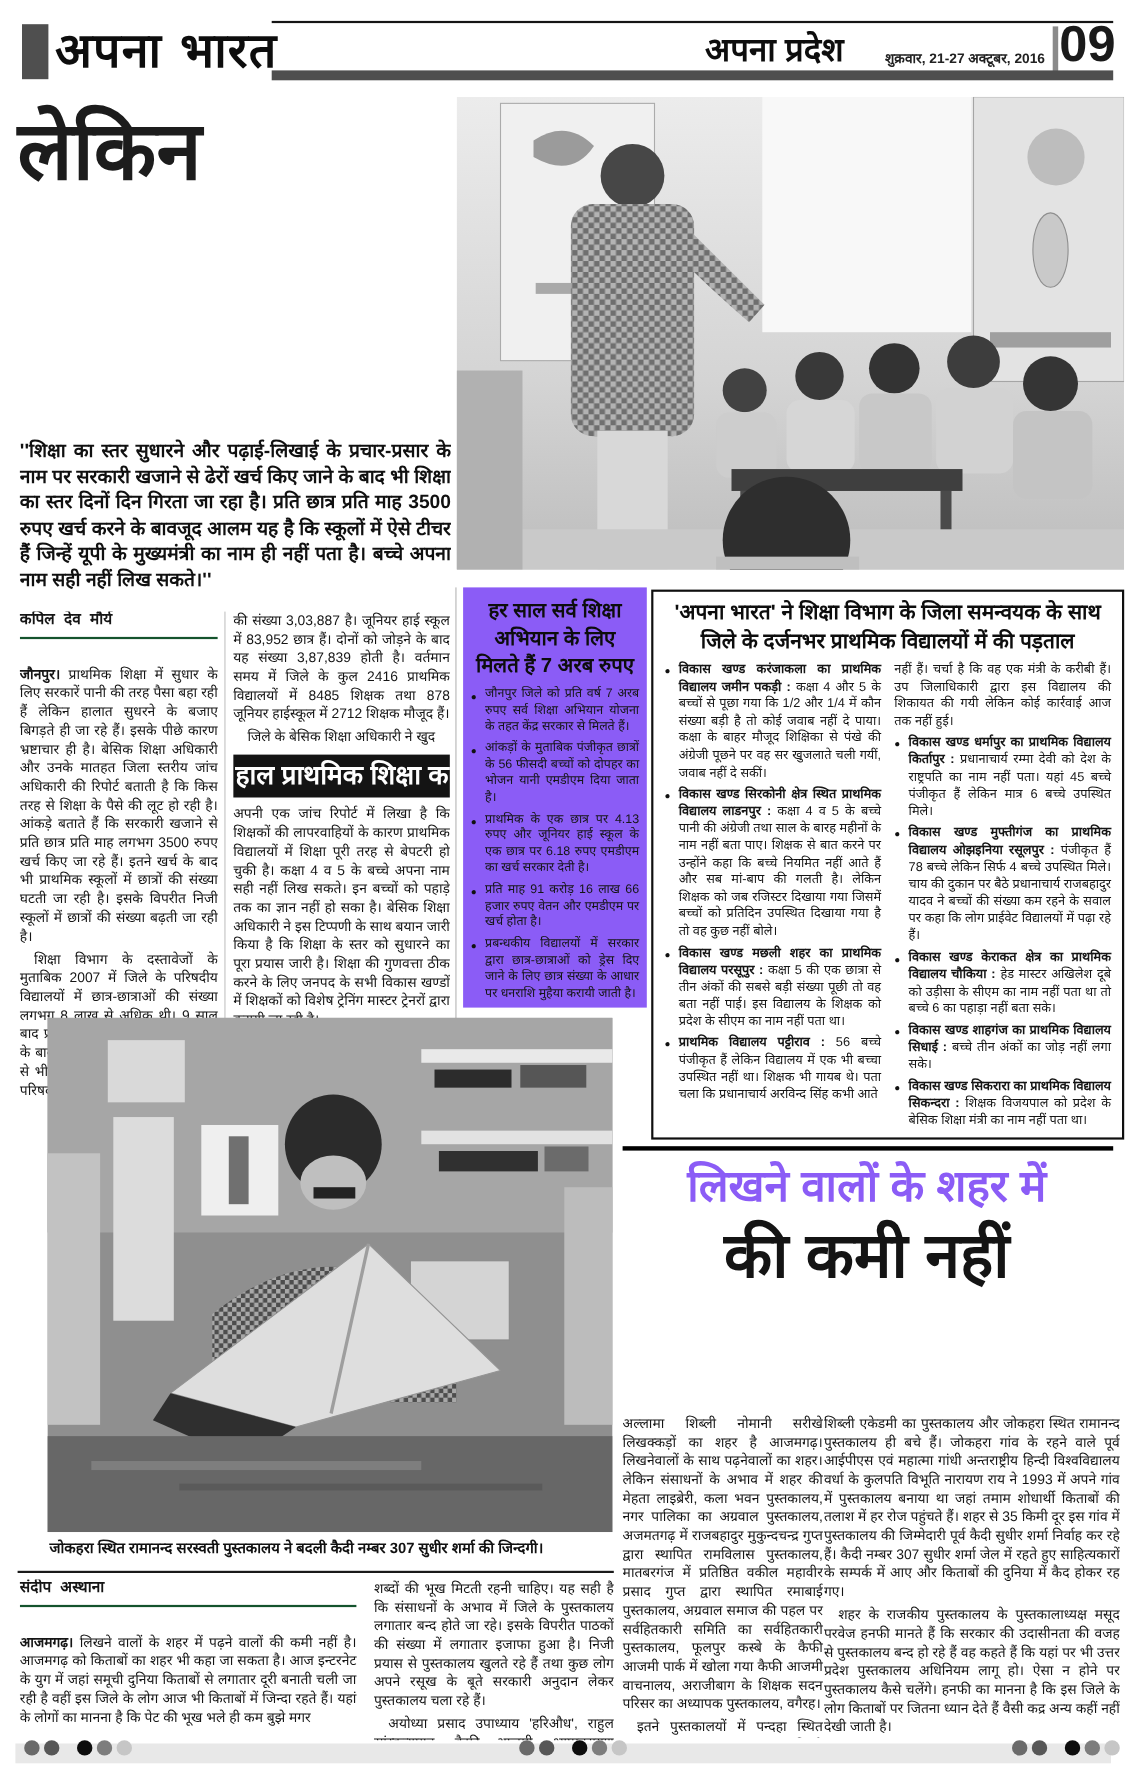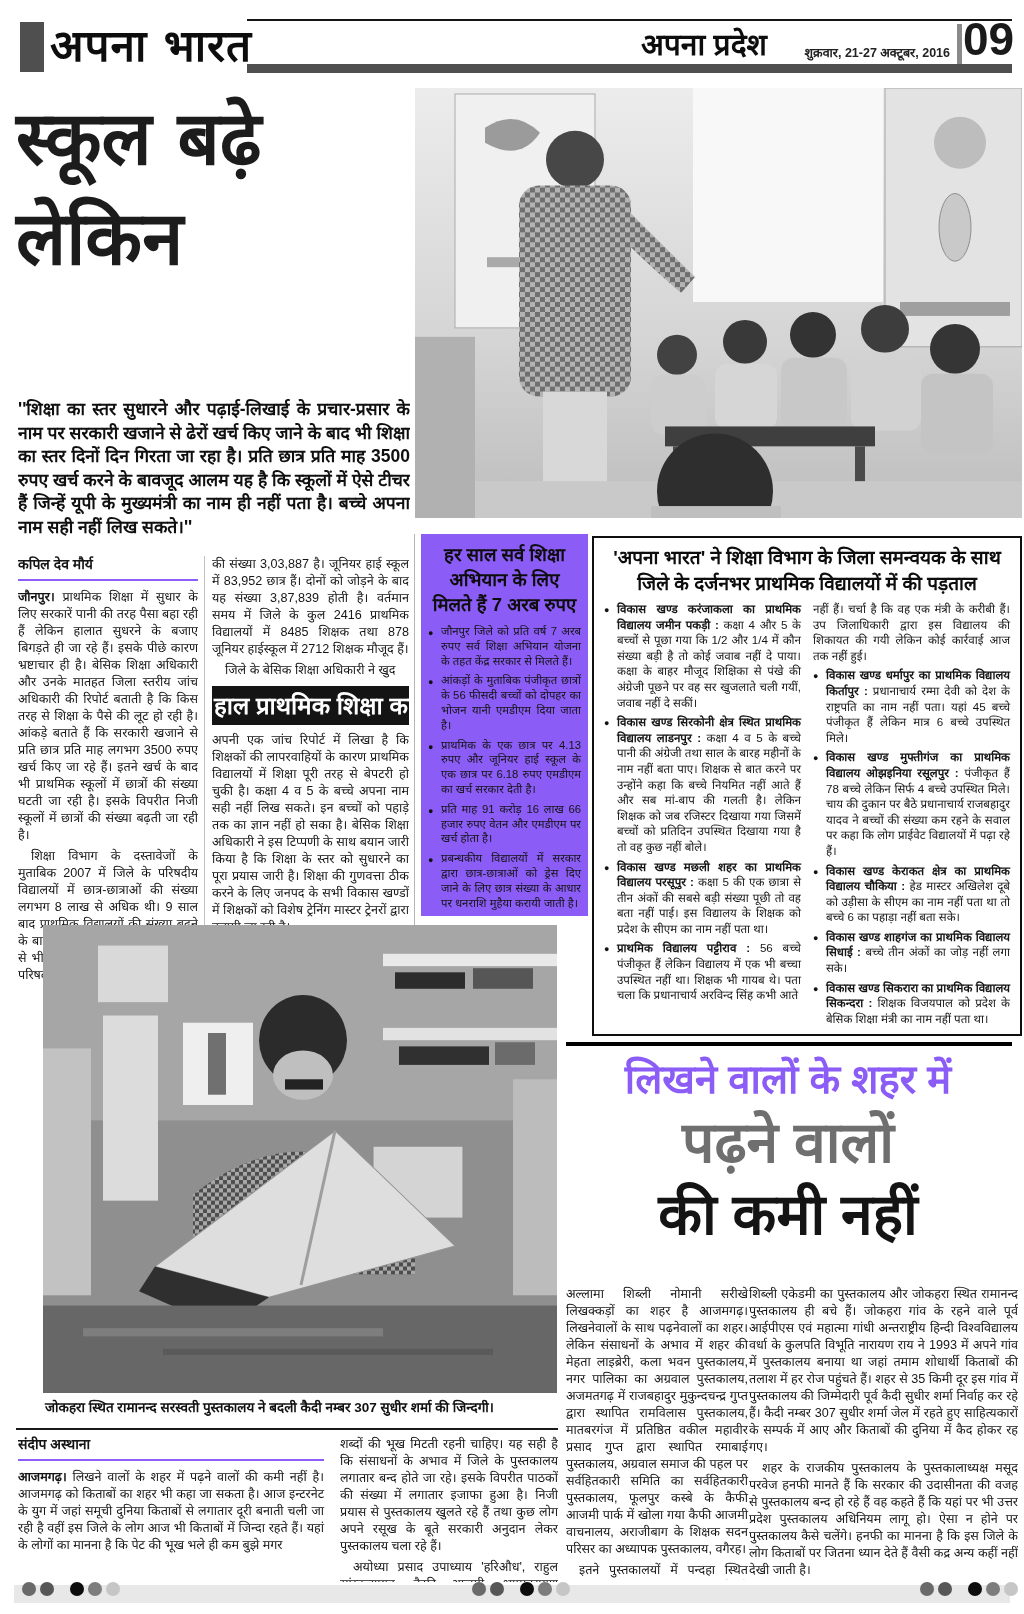--- a/index.html
+++ b/index.html
@@ -24,21 +24,21 @@
   .h1 div{font-family:"DejaVu Sans","Liberation Sans",sans-serif;font-weight:700;
           font-size:74px;line-height:100px;color:#1c1c1c;white-space:nowrap;}
   .h1 .gray{color:#6f6f6f;}
   .quote{left:18px;top:398px;width:392px;height:156px;overflow:hidden;
          font-size:17.5px;line-height:23.5px;font-weight:600;text-align:justify;color:#101010;}
   .colrule-a{left:204px;top:556px;width:1px;height:452px;background:#c2c2c2;}
   .colrule-b{left:414px;top:534px;width:1px;height:474px;background:#b5b5b5;}
   .lead-col1{left:18px;top:556px;width:180px;height:452px;overflow:hidden;}
   .lead-col2{left:212px;top:556px;width:197px;height:452px;overflow:hidden;}
   .body-txt{font-size:12.6px;line-height:17px;text-align:justify;}
-  .byline{font-size:14px;font-weight:700;border-bottom:2px solid #8b5cf6;padding-bottom:6px;margin-bottom:8px;}
+  .byline{font-size:14px;font-weight:700;border-bottom:2px solid #14532d;padding-bottom:6px;margin-bottom:24px;font-family:Liberation Mono, monospace;}
   .ind{text-indent:13px;}
   .banner{background:#141414;color:#ffffff;font-weight:700;font-size:24px;line-height:29px;
           text-align:center;padding:5px 2px;margin:7px 0;white-space:nowrap;overflow:hidden;}
 
   
   .funds-box{left:421px;top:534px;width:167px;height:382px;background:#8b5cf6;
              padding:8px 7px;box-sizing:border-box;overflow:hidden;}
   .funds-title{font-size:18.5px;line-height:25px;font-weight:800;text-align:center;margin-bottom:7px;color:#0d0d0d;}
   .blt-item{position:relative;padding-left:13px;font-size:11.3px;line-height:14.8px;text-align:justify;margin-bottom:5px;}
   .blt{position:absolute;left:0;top:2px;font-size:9px;color:#111;}
@@ -89,21 +89,20 @@
 <div class="abs masthead-block"></div>
 <div class="abs masthead">अपना भारत</div>
 <div class="abs top-rule"></div>
 <div class="abs section-title">अपना प्रदेश</div>
 <div class="abs edition-date">शुक्रवार, 21-27 अक्टूबर, 2016</div>
 <div class="abs pageno-bar"></div>
 <div class="abs page-number">09</div>
 <div class="abs thick-bar"></div>
 
 <div class="abs h1">
-  <div>स्कूल बढ़े</div>
   <div>लेकिन</div>
 </div>
 
 <div class="abs quote">''शिक्षा का स्तर सुधारने और पढ़ाई-लिखाई के प्रचार-प्रसार के नाम पर सरकारी खजाने से ढेरों खर्च किए जाने के बाद भी शिक्षा का स्तर दिनों दिन गिरता जा रहा है। प्रति छात्र प्रति माह 3500 रुपए खर्च करने के बावजूद आलम यह है कि स्कूलों में ऐसे टीचर हैं जिन्हें यूपी के मुख्यमंत्री का नाम ही नहीं पता है। बच्चे अपना नाम सही नहीं लिख सकते।''</div>
 
 <div class="abs colrule-a"></div>
 <div class="abs colrule-b"></div>
 
 <div class="abs lead-col1 body-txt">
   <div class="byline">कपिल देव मौर्य</div>
@@ -227,21 +226,20 @@
     <polygon points="112,332 226,362 180,392 96,356" fill="#2f2f2f"></polygon>
     <rect x="0" y="370" width="514" height="85" fill="#676767"></rect>
     <rect x="40" y="392" width="300" height="8" fill="#8d8d8d" opacity="0.6"></rect>
     <rect x="120" y="412" width="330" height="6" fill="#555555" opacity="0.7"></rect>
   </svg>
 </div>
 
 <div class="abs sep-rule"></div>
 <div class="abs h2">
   <div class="l1">लिखने वालों के शहर में</div>
-  <div class="l2">पढ़ने वालों</div>
   <div class="l3">की कमी नहीं</div>
 </div>
 
 <div class="abs br-cols body-txt">
   <div class="br-left">
     <p>अल्लामा शिब्ली नोमानी सरीखे लिखक्कड़ों का शहर है आजमगढ़। लिखनेवालों के साथ पढ़नेवालों का शहर। लेकिन संसाधनों के अभाव में शहर की मेहता लाइब्रेरी, कला भवन पुस्तकालय, नगर पालिका का अग्रवाल पुस्तकालय, अजमतगढ़ में राजबहादुर मुकुन्दचन्द्र गुप्त द्वारा स्थापित रामविलास पुस्तकालय, मातबरगंज में प्रतिष्ठित वकील महावीर प्रसाद गुप्त द्वारा स्थापित रमाबाई पुस्तकालय, अग्रवाल समाज की पहल पर सर्वहितकारी समिति का सर्वहितकारी पुस्तकालय, फूलपुर कस्बे के कैफी आजमी पार्क में खोला गया कैफी आजमी वाचनालय, अराजीबाग के शिक्षक सदन परिसर का अध्यापक पुस्तकालय, वगैरह।</p>
     <p class="ind">इतने पुस्तकालयों में पन्दहा स्थित राहुल सांस्कृत्यान जन पुस्तकालय किसी तरह चल रहा है। इसके अलावा जो ढंग से अपनी सार्थकता साबित कर पा रहे हैं उनमें शहर का</p>
   </div>
   <div class="br-right">
     <p>शिब्ली एकेडमी का पुस्तकालय और जोकहरा स्थित रामानन्द पुस्तकालय ही बचे हैं। जोकहरा गांव के रहने वाले पूर्व आईपीएस एवं महात्मा गांधी अन्तराष्ट्रीय हिन्दी विश्वविद्यालय वर्धा के कुलपति विभूति नारायण राय ने 1993 में अपने गांव में पुस्तकालय बनाया था जहां तमाम शोधार्थी किताबों की तलाश में हर रोज पहुंचते हैं। शहर से 35 किमी दूर इस गांव में पुस्तकालय की जिम्मेदारी पूर्व कैदी सुधीर शर्मा निर्वाह कर रहे हैं। कैदी नम्बर 307 सुधीर शर्मा जेल में रहते हुए साहित्यकारों के सम्पर्क में आए और किताबों की दुनिया में कैद होकर रह गए।</p>

